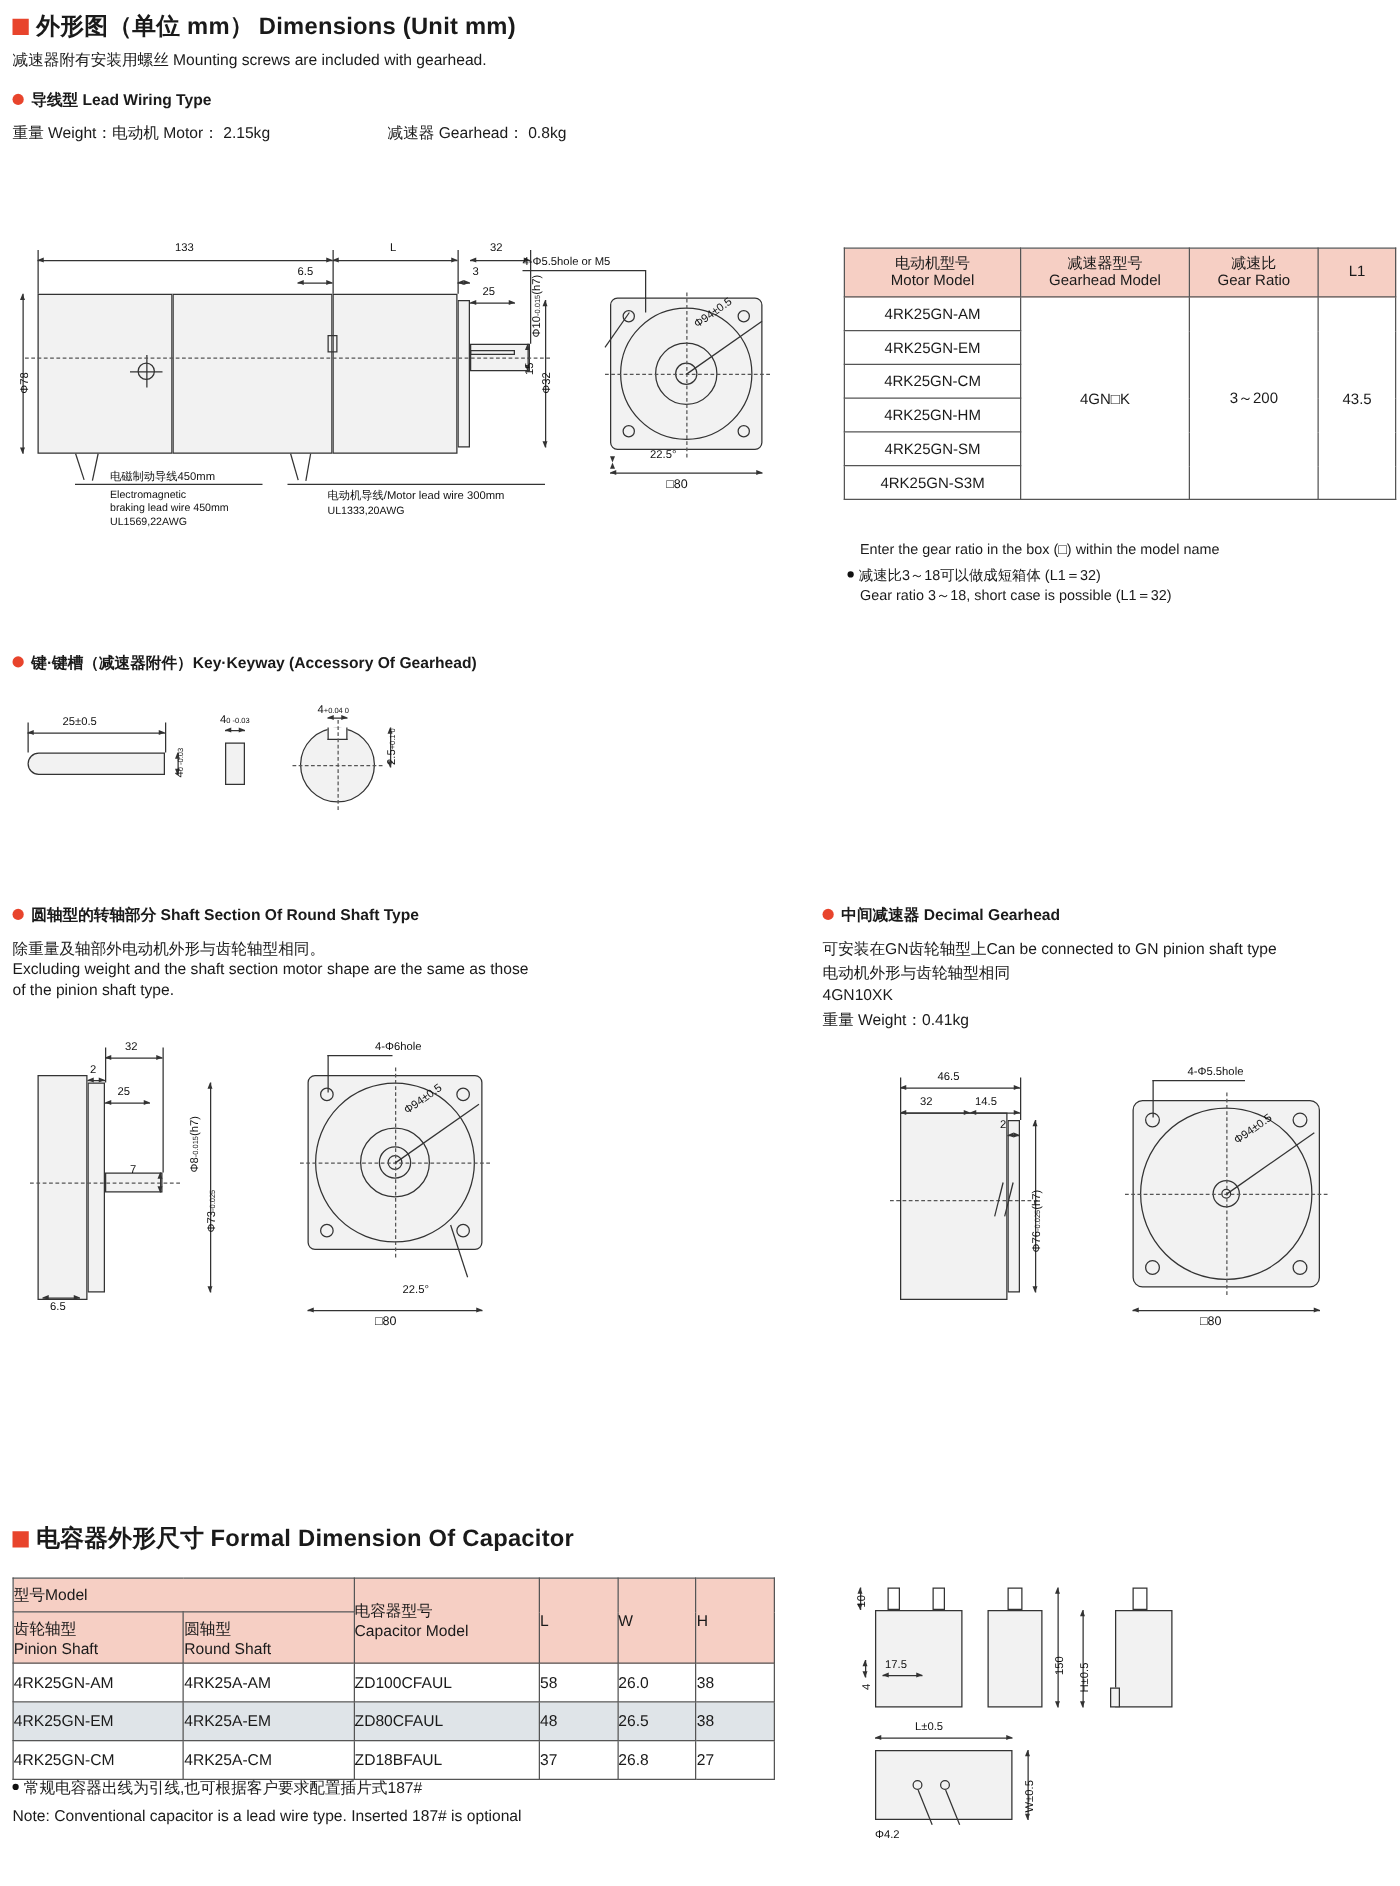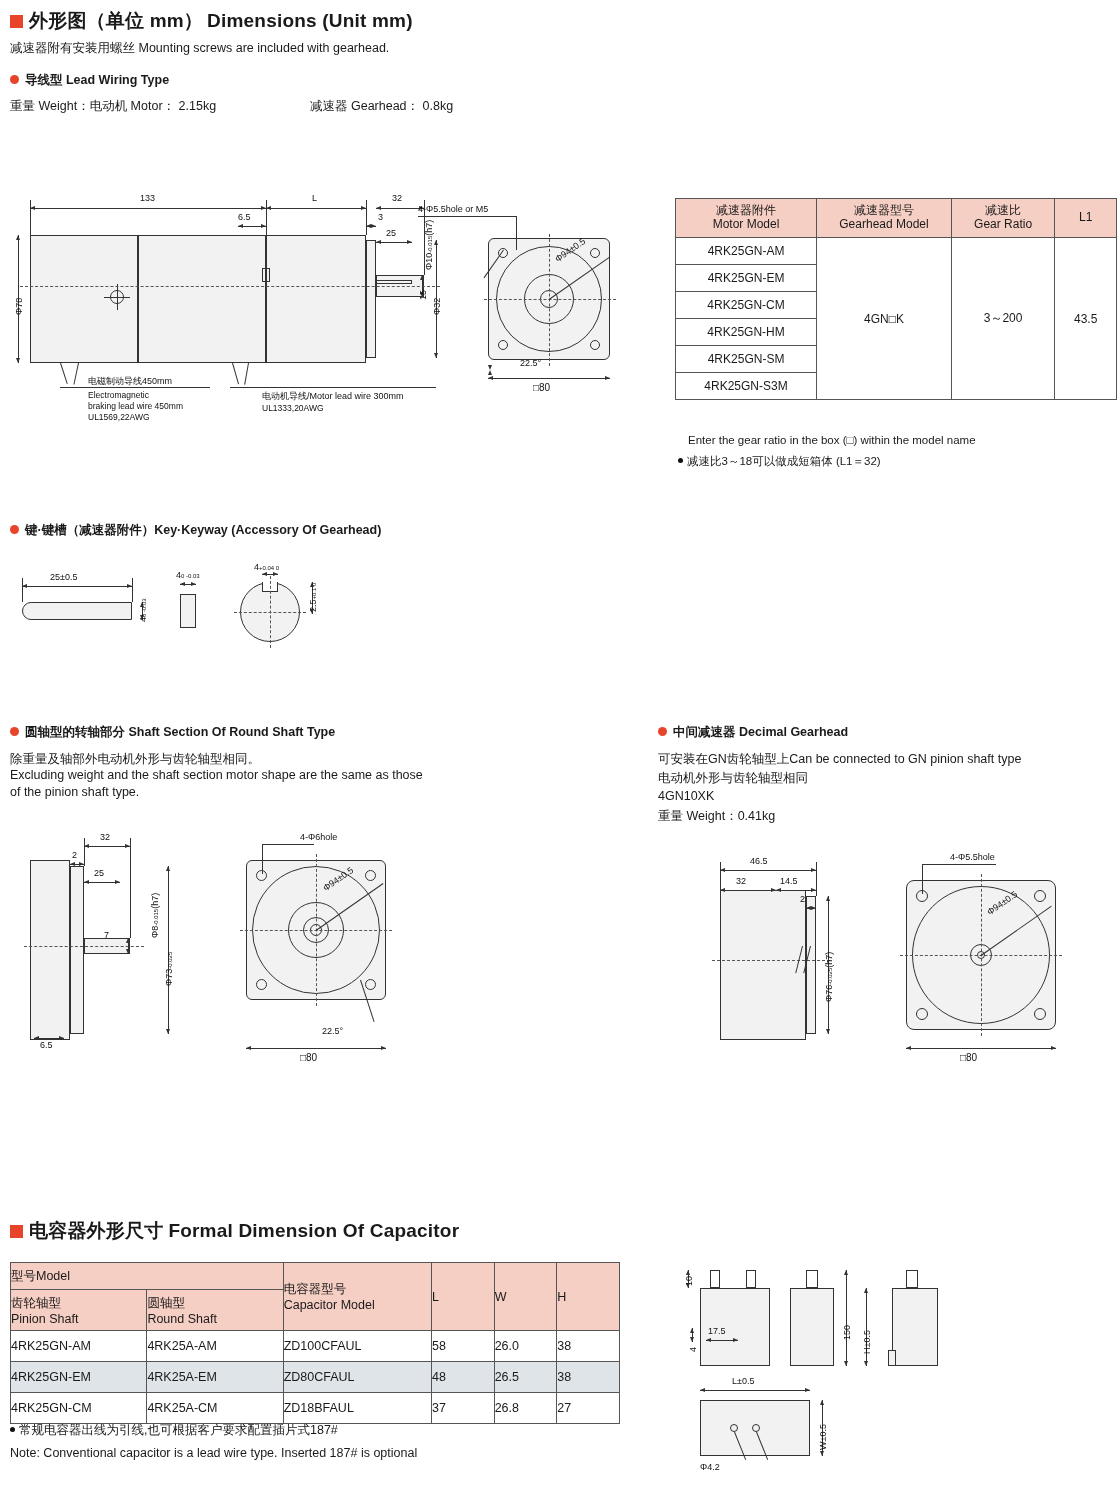--- a/index.html
+++ b/index.html
@@ -157,21 +157,21 @@
   <div class="vline" style="left:490px;top:210px;height:0;width:0;"></div>
   <div class="arrowline" style="left:488px;top:218px;width:122px;"></div>
   <div class="lbl" style="left:533px;top:222px;font-size:10px;">□80</div>
 </div>
 
 <div class="abs" style="left:675px;top:198px;">
   <table class="tbl1">
     <thead>
       <tr>
         <th class="modelcell">
-          <div>减速器附件</div>
+          <div>电动机型号</div>
           <div>Motor Model</div>
         </th>
         <th class="gh">
           <div>减速器型号</div>
           <div>Gearhead Model</div>
         </th>
         <th class="gr">
           <div>减速比</div>
           <div>Gear Ratio</div>
         </th>
@@ -202,20 +202,21 @@
       <tr>
           <td>4RK25GN-S3M</td>
         </tr>
     </tbody>
   </table>
 </div>
 
 <div class="abs note" style="left:678px;top:432px;width:420px;">
   <div style="padding-left:10px;">Enter the gear ratio in the box (□) within the model name</div>
   <div style="margin-top:4px;"><span class="bullet-sm"></span><span>减速比3～18可以做成短箱体 (L1＝32)</span></div>
+  <div style="padding-left:10px;">Gear ratio 3～18, short case is possible (L1＝32)</div>
 </div>
 
 <div class="abs" style="left:10px;top:522px;">
   <span class="dot-red"></span><span class="sub bold">键·键槽（减速器附件）Key·Keyway (Accessory Of Gearhead)</span>
 </div>
 
 <div class="abs" style="left:0;top:560px;width:400px;height:120px;">
 
   <div class="box fillg" style="left:22px;top:42px;width:110px;height:18px;border-radius:9px 0 0 9px;"></div>
   <div class="ext vl" style="left:22px;top:18px;height:24px;"></div>

